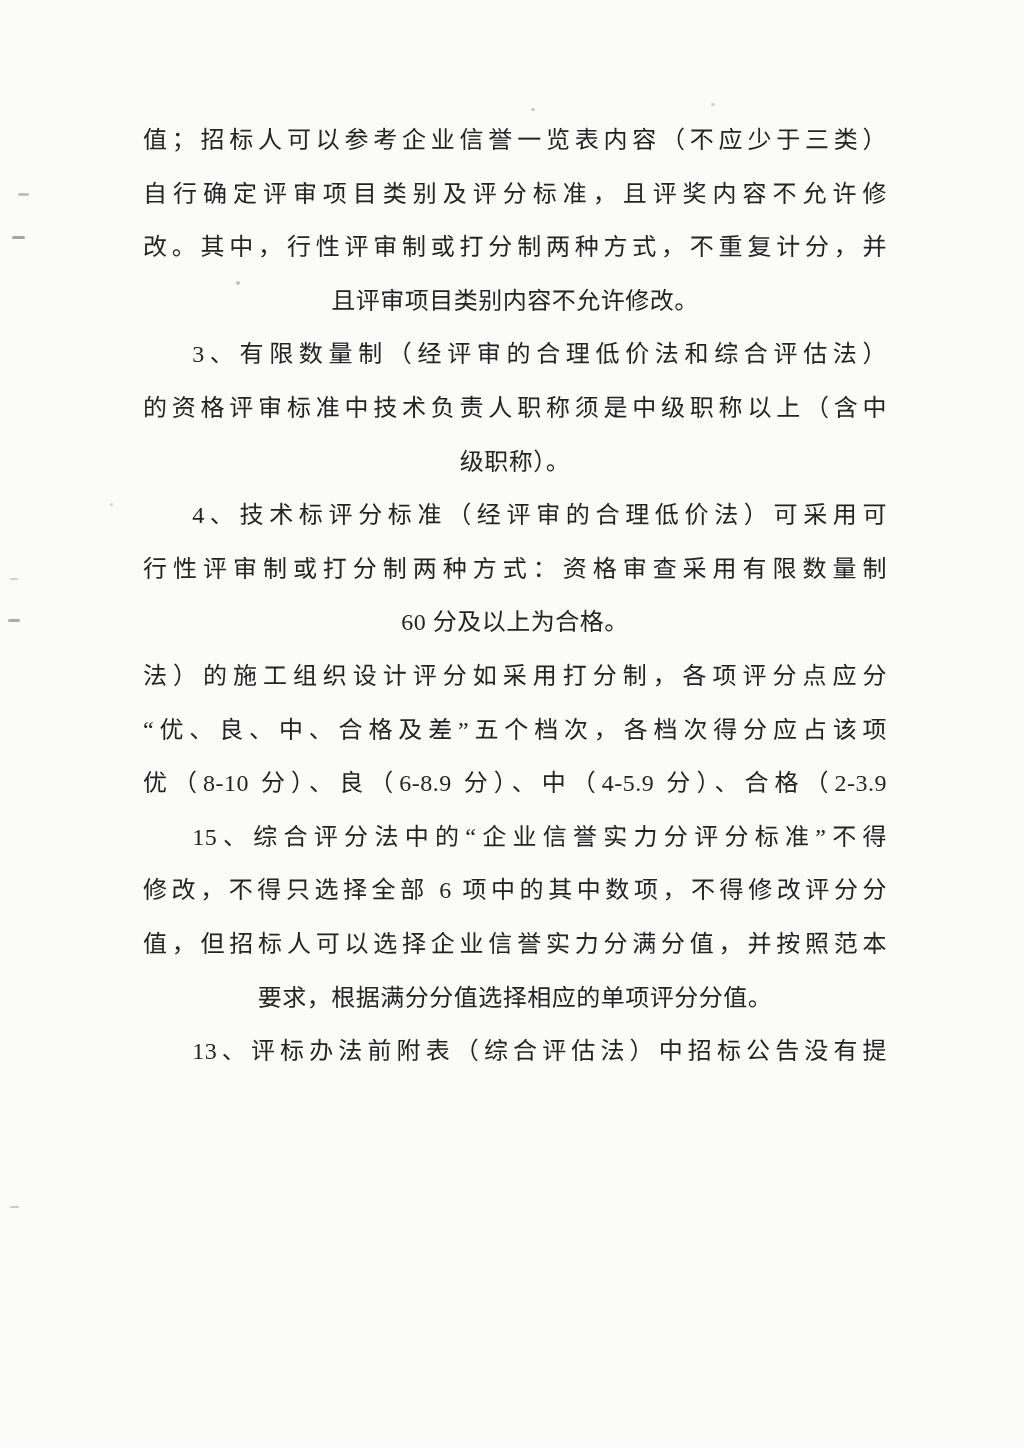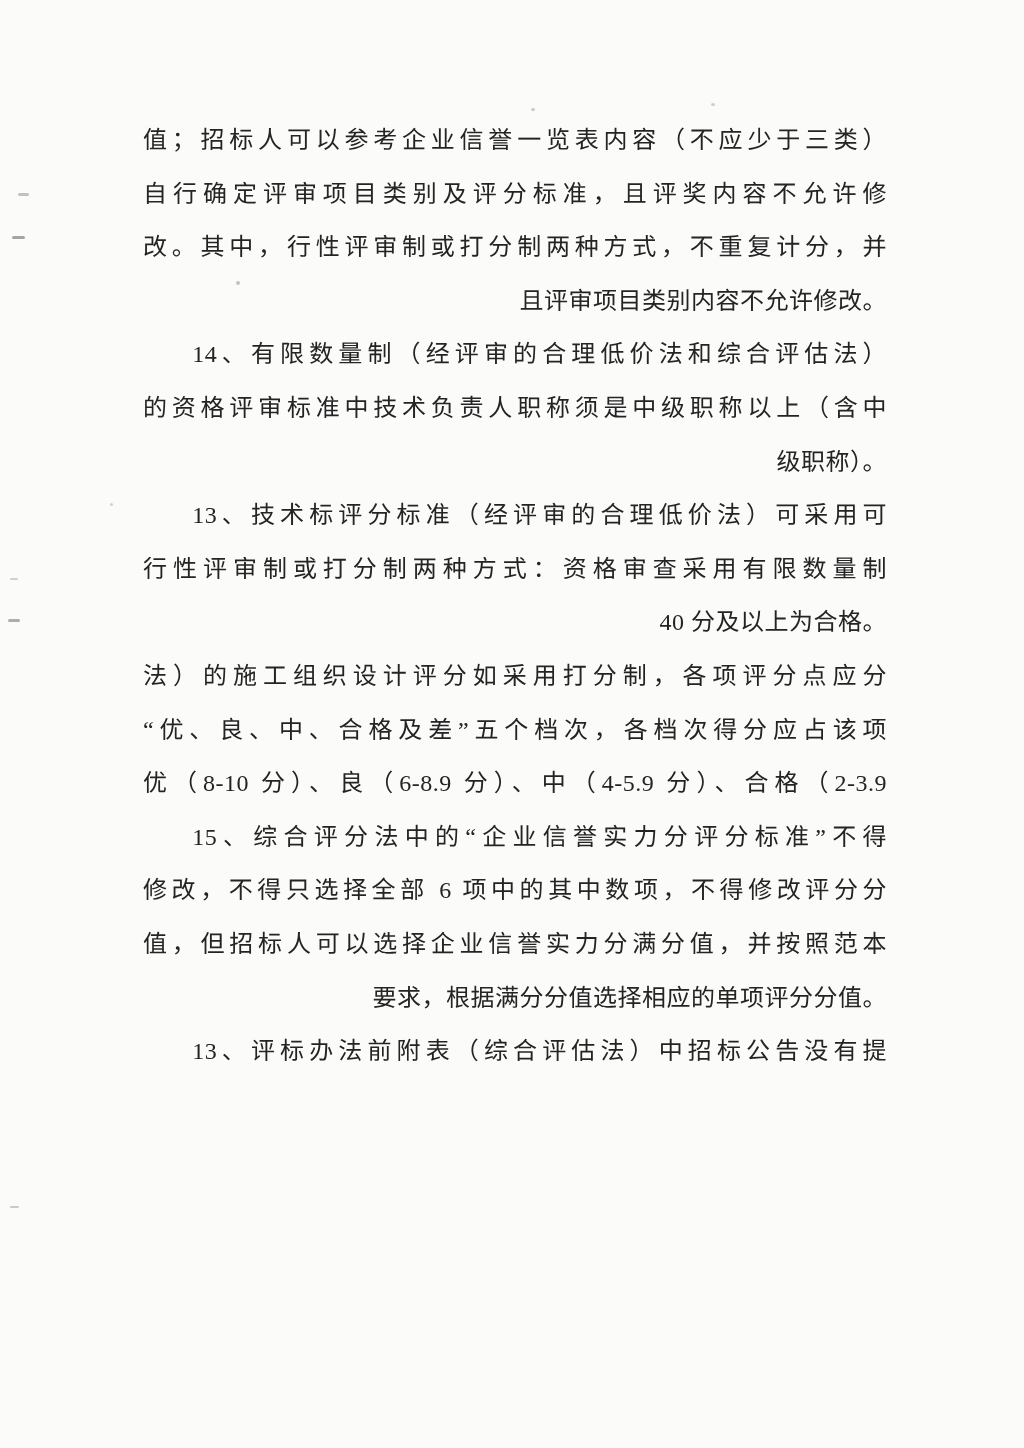--- a/index.html
+++ b/index.html
@@ -23,21 +23,21 @@
     left: 143px;
     top: 114px;
     width: 744px;
     font-size: 24px;
     letter-spacing: 0.5px;
   }
   .line {
     height: 53.6px;
     line-height: 53.6px;
     overflow: hidden;
-    text-align: right;
+    text-align: center;
     white-space: nowrap;
   }
   .line.justify {
     white-space: normal;
     text-align: justify;
     text-align-last: justify;
     text-justify: inter-character;
   }
   .line.indent {
     text-indent: 2.05em;
@@ -58,26 +58,26 @@
 </style>
 </head>
 <body style="background: rgb(251, 251, 250);">
 
 <div class="page">
   <div class="text-column" id="text-column" style="color: rgb(36, 36, 36);">
       <div class="line justify">值；招标人可以参考企业信誉一览表内容（不应少于三类）</div>
       <div class="line justify">自行确定评审项目类别及评分标准，且评奖内容不允许修</div>
       <div class="line justify">改。其中，行性评审制或打分制两种方式，不重复计分，并</div>
       <div class="line">且评审项目类别内容不允许修改。</div>
-      <div class="line indent justify">14、有限数量制（经评审的合理低价法和综合评估法）</div>
+      <div class="line indent justify">3、有限数量制（经评审的合理低价法和综合评估法）</div>
       <div class="line justify">的资格评审标准中技术负责人职称须是中级职称以上（含中</div>
       <div class="line">级职称）。</div>
-      <div class="line indent justify">13、技术标评分标准（经评审的合理低价法）可采用可</div>
+      <div class="line indent justify">4、技术标评分标准（经评审的合理低价法）可采用可</div>
       <div class="line justify">行性评审制或打分制两种方式：资格审查采用有限数量制</div>
-      <div class="line">40 分及以上为合格。</div>
+      <div class="line">60 分及以上为合格。</div>
       <div class="line justify">法）的施工组织设计评分如采用打分制，各项评分点应分</div>
       <div class="line justify">“优、良、中、合格及差”五个档次，各档次得分应占该项</div>
       <div class="line justify">优（8-10 分）、良（6-8.9 分）、中（4-5.9 分）、合格（2-3.9</div>
       <div class="line indent justify">15、综合评分法中的“企业信誉实力分评分标准”不得</div>
       <div class="line justify">修改，不得只选择全部 6 项中的其中数项，不得修改评分分</div>
       <div class="line justify">值，但招标人可以选择企业信誉实力分满分值，并按照范本</div>
       <div class="line">要求，根据满分分值选择相应的单项评分分值。</div>
       <div class="line indent justify">13、评标办法前附表（综合评估法）中招标公告没有提</div>
     </div>
 

